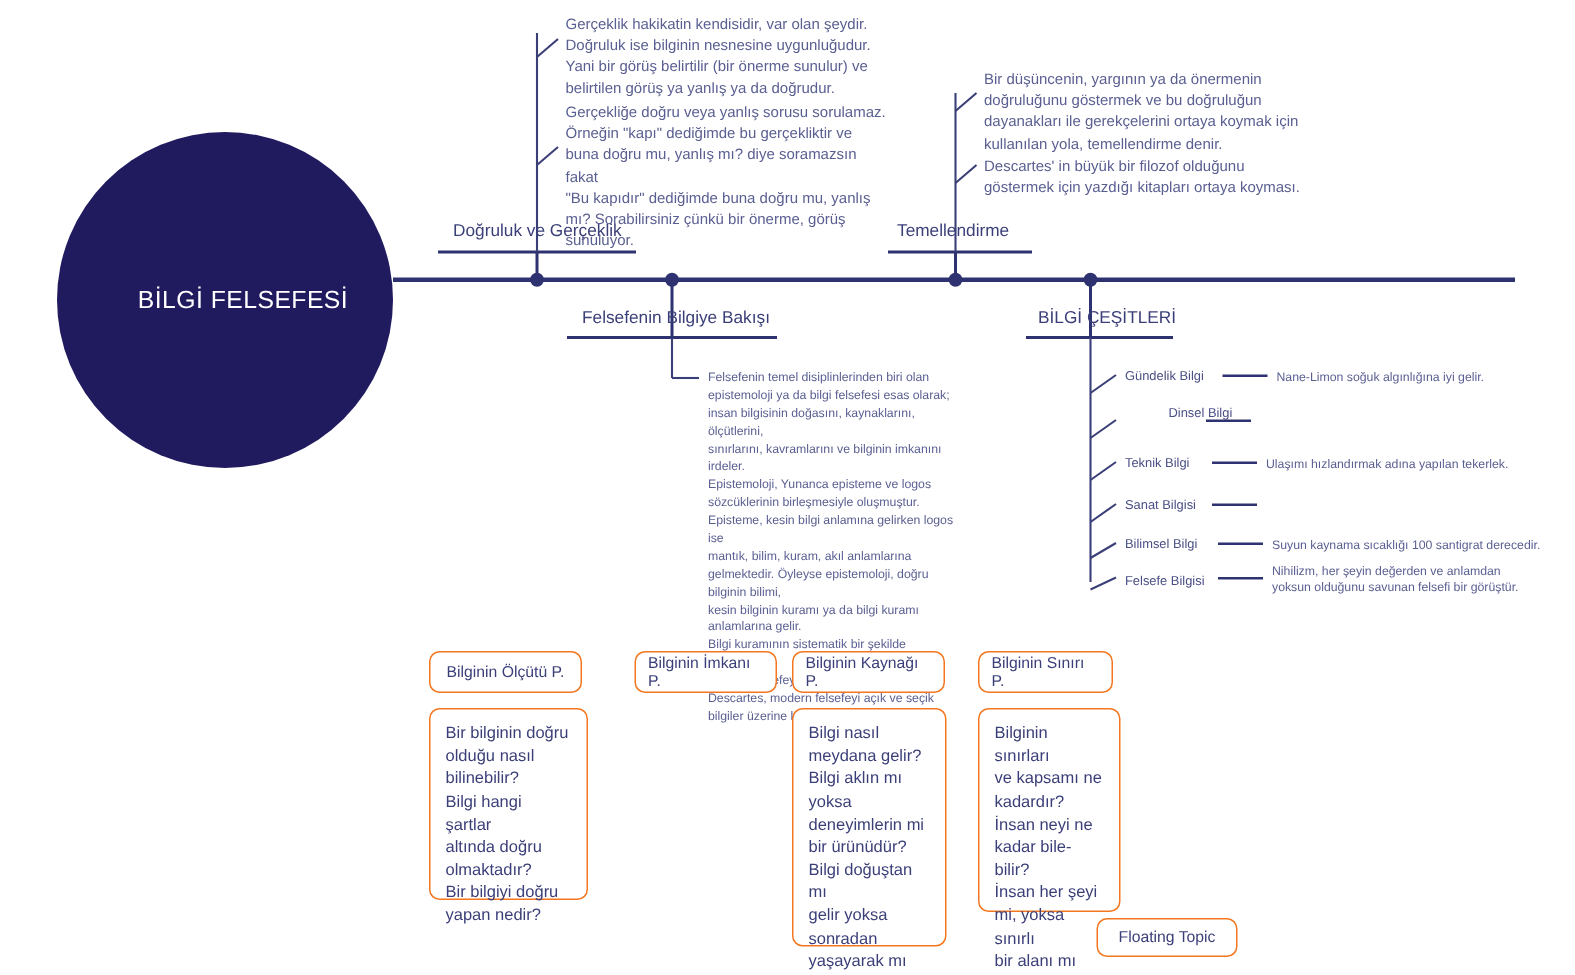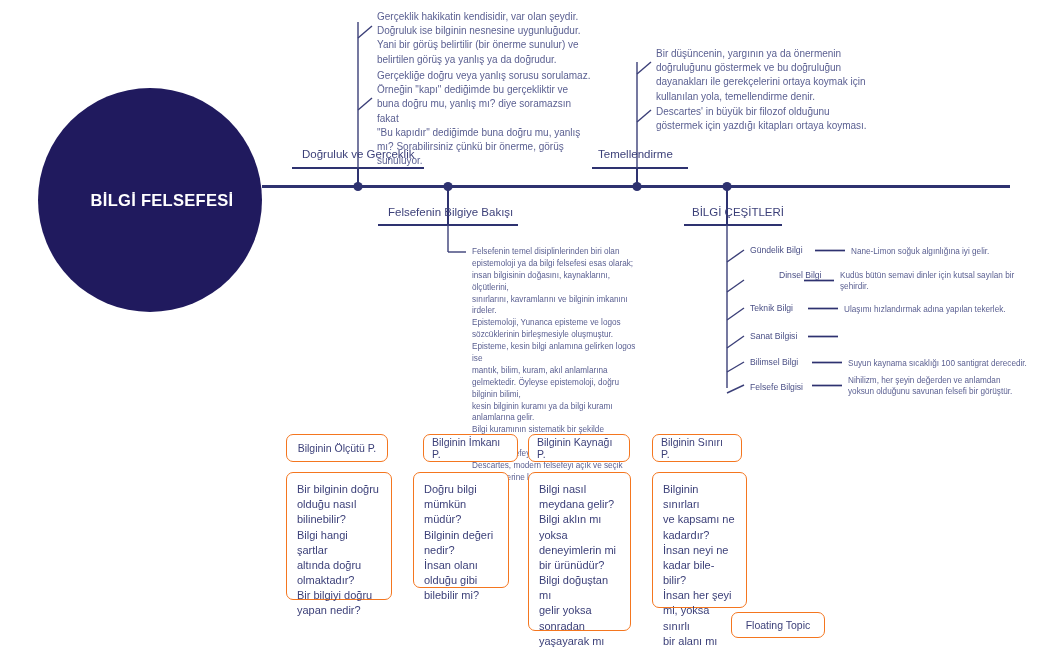--- a/index.html
+++ b/index.html
@@ -19,21 +19,21 @@
     position:absolute;
     left:38px;top:88px;
     width:224px;height:224px;
     border-radius:50%;
     background:#201a5e;
     display:flex;align-items:center;justify-content:center;
   }
   .center-circle span{
     color:#ffffff;
     font-size:16.5px;
-    font-weight:bold;
+    font-weight:normal;
     letter-spacing:.3px;
     white-space:nowrap;
     margin-left:24px;
   }
 
   
   .branch-label{
     position:absolute;
     font-size:11.5px;
     color:#3b3f78;
@@ -194,22 +194,20 @@
 modern felsefeyle birlikte başlamıştır.
 Descartes, modern felsefeyi açık ve seçik
 bilgiler üzerine kurma çabası içine girmiştir.</div>
 
   <div class="branch-label" style="left:692px;top:206px;">BİLGİ ÇEŞİTLERİ</div>
 
   <div class="kt-name" style="left:750px;top:245px;">Gündelik Bilgi</div>
   <div class="kt-desc" style="left:851px;top:246px;width:185px;">Nane-Limon soğuk algınlığına iyi gelir.</div>
 
   <div class="kt-name" style="left:750px;top:270px;margin-left:29px;">Dinsel Bilgi</div>
-  <div class="kt-desc" style="left:840px;top:270px;width:198px;">Kudüs bütün semavi dinler için kutsal sayılan bir
-şehirdir.</div>
 
   <div class="kt-name" style="left:750px;top:303px;">Teknik Bilgi</div>
   <div class="kt-desc" style="left:844px;top:304px;width:190px;">Ulaşımı hızlandırmak adına yapılan tekerlek.</div>
 
   <div class="kt-name" style="left:750px;top:331px;">Sanat Bilgisi</div>
 
   <div class="kt-name" style="left:750px;top:357px;">Bilimsel Bilgi</div>
   <div class="kt-desc" style="left:848px;top:358px;width:196px;">Suyun kaynama sıcaklığı 100 santigrat derecedir.</div>
 
   <div class="kt-name" style="left:750px;top:382px;">Felsefe Bilgisi</div>
@@ -220,27 +218,20 @@
   <div class="obox obox-body" style="left:286px;top:472px;width:106px;height:128px;">Bir bilginin doğru
 olduğu nasıl
 bilinebilir?
 Bilgi hangi şartlar
 altında doğru
 olmaktadır?
 Bir bilgiyi doğru
 yapan nedir?</div>
 
   <div class="obox obox-title" style="left:413px;top:434px;width:95px;height:28px;margin-left:10px;">Bilginin İmkanı P.</div>
-  <div class="obox obox-body" style="left:413px;top:472px;width:96px;height:116px;">Doğru bilgi
-mümkün müdür?
-Bilginin değeri
-nedir?
-İnsan olanı
-olduğu gibi
-bilebilir mi?</div>
 
   <div class="obox obox-title" style="left:528px;top:434px;width:102px;height:28px;">Bilginin Kaynağı P.</div>
   <div class="obox obox-body" style="left:528px;top:472px;width:103px;height:159px;">Bilgi nasıl
 meydana gelir?
 Bilgi aklın mı
 yoksa
 deneyimlerin mi
 bir ürünüdür?
 Bilgi doğuştan mı
 gelir yoksa

